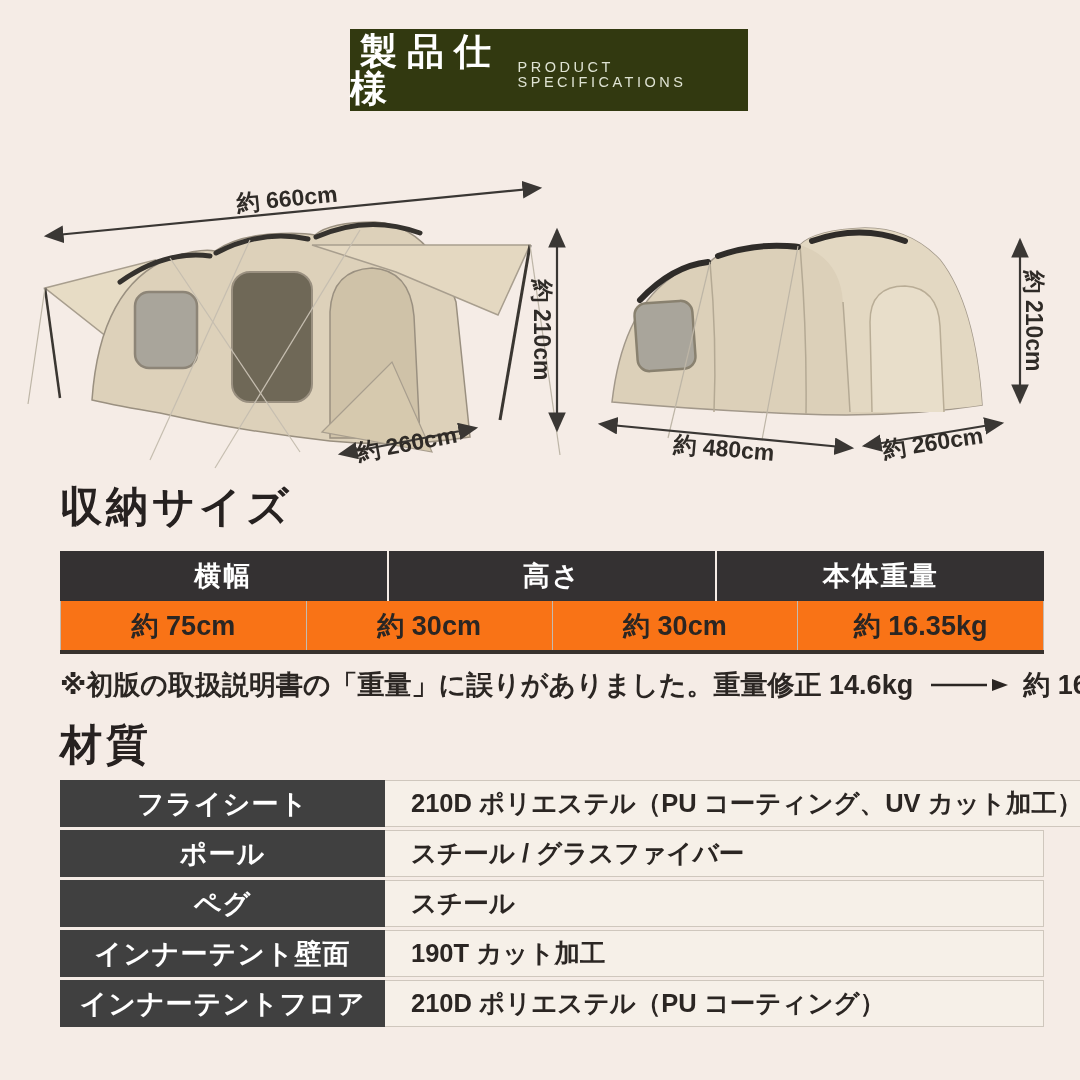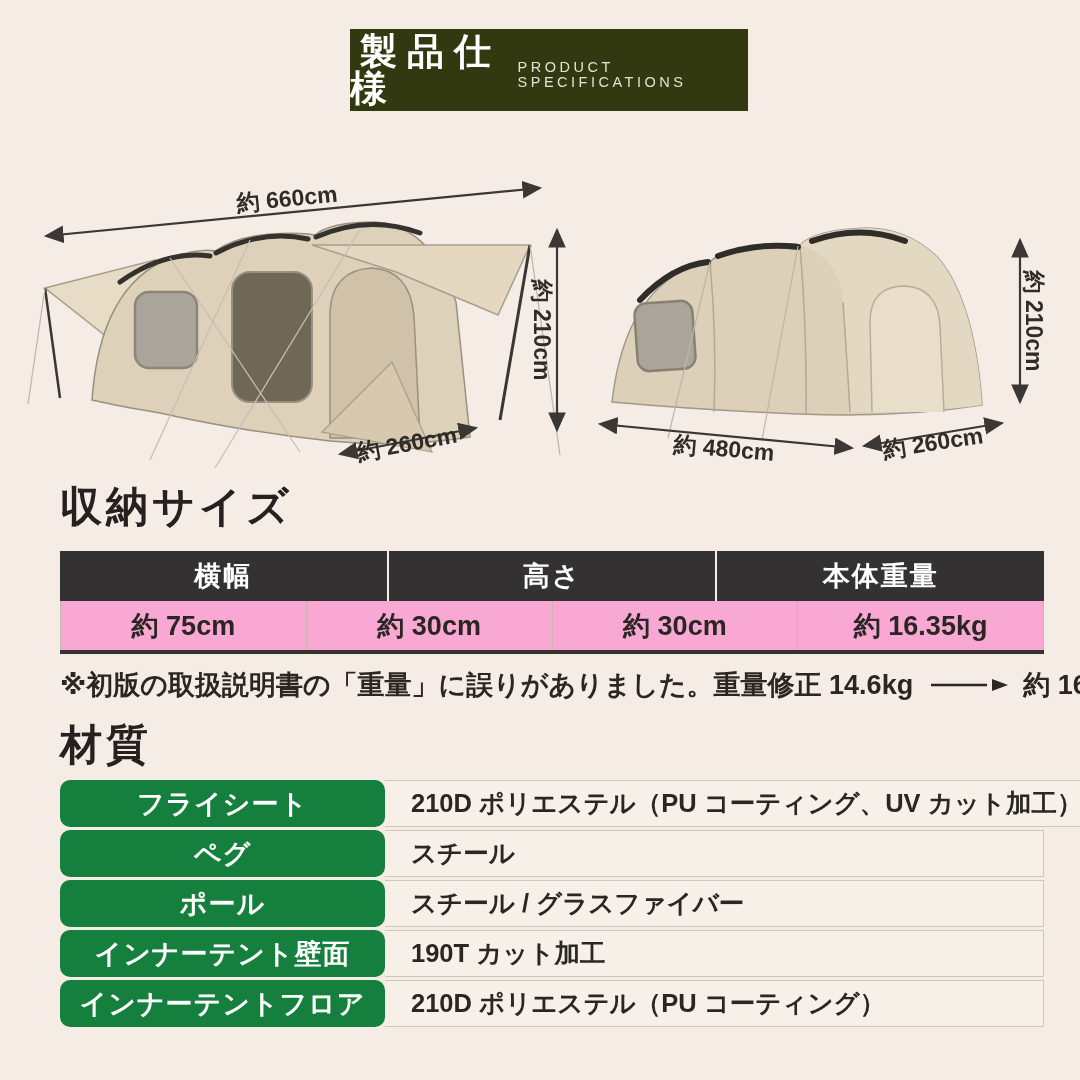--- a/index.html
+++ b/index.html
@@ -38,40 +38,40 @@
   .spec-head{display:flex;}
   .spec-head-cell{
     flex:1;height:50px;background:#343132;color:#ffffff;
     display:flex;align-items:center;justify-content:center;
     font-size:27px;font-weight:bold;letter-spacing:2px;
     border-left:2px solid #f5ece6;
   }
   .spec-head-cell:first-child{border-left:none;}
   .spec-vals{display:flex;border-left:1px solid #c3bbb1;border-right:1px solid #c3bbb1;}
   .spec-val-cell{
-    flex:1;height:49px;background:#f9a8d4;
+    flex:1;height:49px;background:#f97316;
     display:flex;align-items:center;justify-content:center;
     font-size:27px;font-weight:bold;color:#2b2623;
     border-left:1px solid #c3bbb1;
   }
   .spec-val-cell:first-child{border-left:none;}
   
   .note{
     position:absolute;left:60px;top:667px;width:986px;
     display:flex;align-items:center;
     font-size:27px;font-weight:bold;color:#2b2623;white-space:nowrap;
   }
   .note-arrow{margin:0 14px 0 18px;flex:0 0 auto;}
   
   .mat-table{position:absolute;left:60px;top:780px;width:984px;}
   .mat-row{display:flex;margin-bottom:3px;}
   .mat-label{
-    flex:0 0 325px;height:47px;background:#15803d;color:#ffffff;
+    flex:0 0 325px;height:47px;background:#404040;color:#ffffff;
     display:flex;align-items:center;justify-content:center;
-    font-size:27px;font-weight:bold;letter-spacing:1px;border-radius:10px;
+    font-size:27px;font-weight:bold;letter-spacing:1px;
   }
   .mat-value{
     flex:1;height:45px;background:#f6f0e8;border:1px solid #cfc7bd;border-left:none;
     display:flex;align-items:center;
     padding-left:26px;font-size:25.5px;font-weight:bold;color:#2b2623;white-space:nowrap;
   }
 </style>
 </head>
 <body>
 
@@ -191,28 +191,28 @@
 </div>
 
 <div class="sec-title" style="top:724px;">材質</div>
 
 <div class="mat-table">
   <div class="mat-row">
     <div class="mat-label">フライシート</div>
     <div class="mat-value">210D ポリエステル（PU コーティング、UV カット加工）</div>
   </div>
   <div class="mat-row">
+    <div class="mat-label">ポール</div>
+    <div class="mat-value">スチール / グラスファイバー</div>
+  </div>
+  <div class="mat-row">
     <div class="mat-label">ペグ</div>
     <div class="mat-value">スチール</div>
   </div>
   <div class="mat-row">
-    <div class="mat-label">ポール</div>
-    <div class="mat-value">スチール / グラスファイバー</div>
-  </div>
-  <div class="mat-row">
     <div class="mat-label">インナーテント壁面</div>
     <div class="mat-value">190T カット加工</div>
   </div>
   <div class="mat-row">
     <div class="mat-label">インナーテントフロア</div>
     <div class="mat-value">210D ポリエステル（PU コーティング）</div>
   </div>
 </div>
 
 </body></html>

